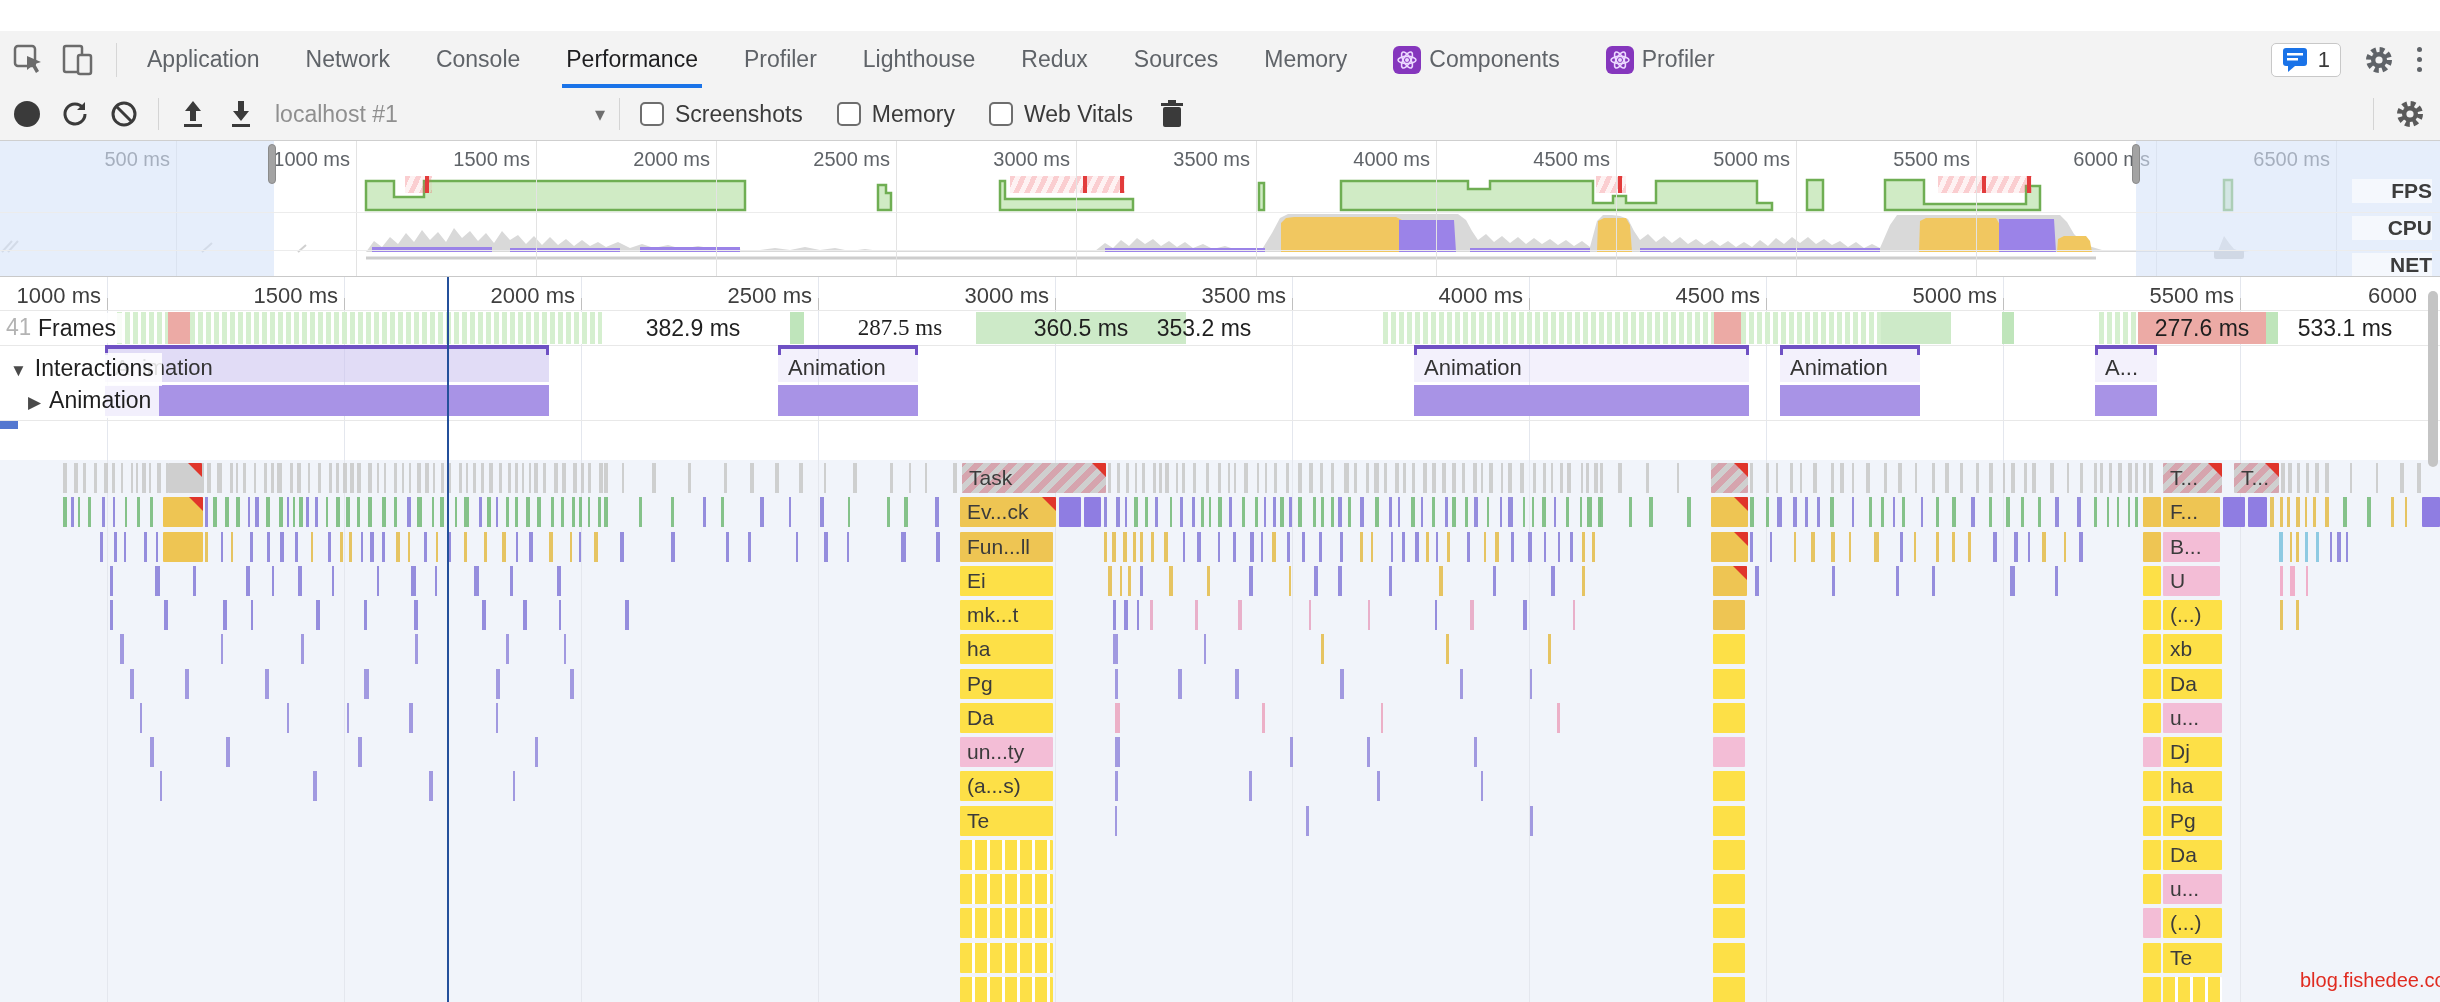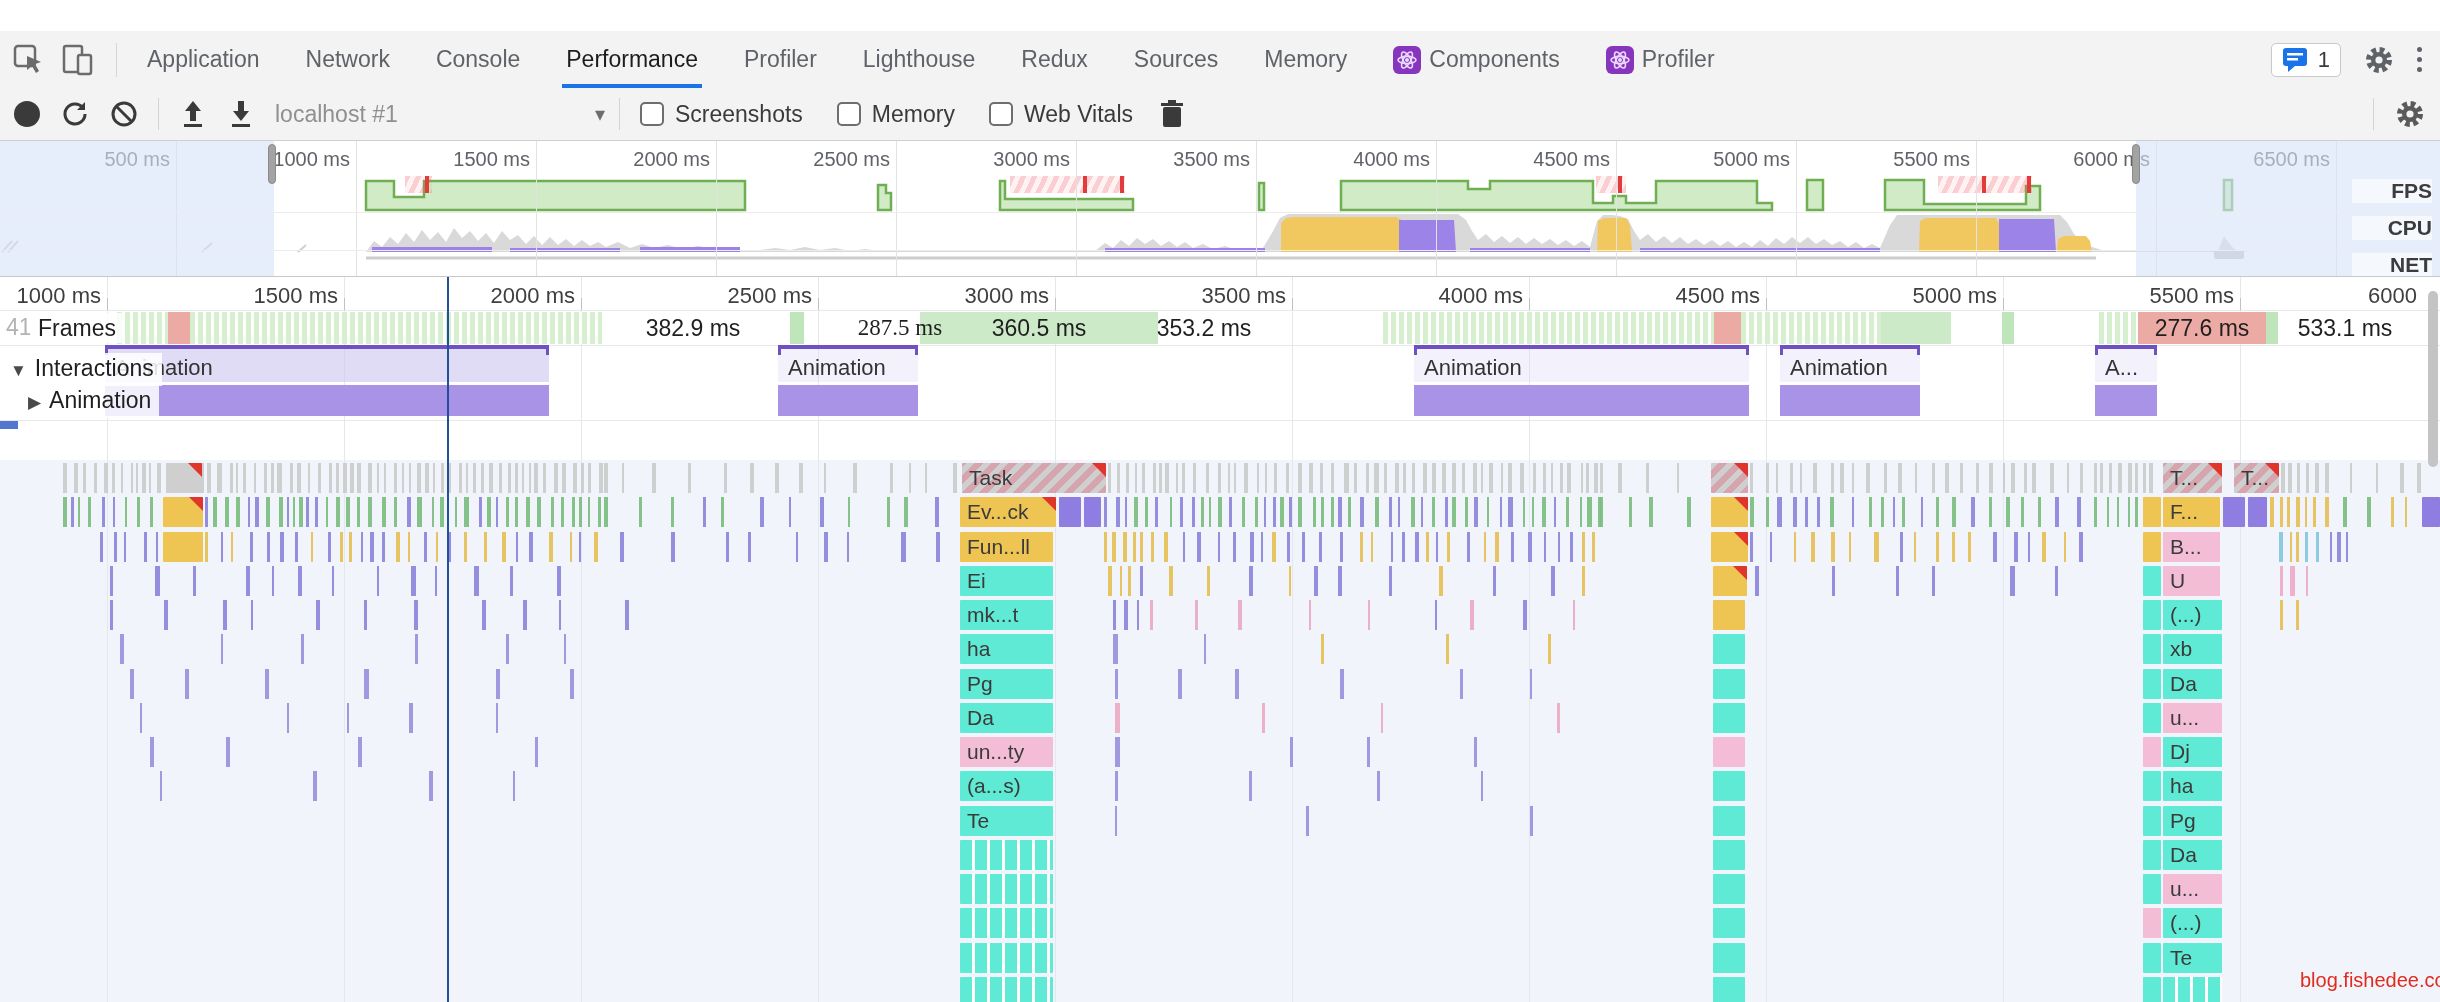--- a/index.html
+++ b/index.html
@@ -82,21 +82,21 @@
   .ix-bar{position:absolute;top:68px;height:37px;border-top:4px solid #6f51c4;box-sizing:border-box;
     background:rgba(222,216,246,.35);font-size:22px;color:#333;padding:6px 0 0 10px;overflow:hidden;white-space:nowrap;z-index:10;}
   .ix-bar.hi{background:rgba(205,196,240,.6);}
   .ix-bar::before,.ix-bar::after{content:'';position:absolute;top:-4px;width:3px;height:10px;background:#6f51c4;}
   .ix-bar::before{left:0;} .ix-bar::after{right:0;}
   .anim-bar{position:absolute;top:108px;height:31px;background:#a893e6;z-index:10;}
   .blue-chip{position:absolute;left:0;top:144px;width:18px;height:8px;background:#5377d0;z-index:10;}
 
   .fb{position:absolute;height:30px;box-sizing:border-box;overflow:hidden;font-size:21px;line-height:30px;
     color:#3b3b3b;padding-left:7px;white-space:nowrap;z-index:10;border-radius:1px;}
-  .fb-g{background:#cfcfcf;} .fb-y{background:#eec553;} .fb-l{background:#5eead4;}
+  .fb-g{background:#cfcfcf;} .fb-y{background:#eec553;} .fb-l{background:#fde047;}
   .fb-p{background:#f3bdd6;} .fb-v{background:#8f7de2;}
   .fb-h::before{content:'';position:absolute;left:0;top:0;right:0;bottom:0;
     background:repeating-linear-gradient(-45deg,rgba(225,95,120,.38) 0 6px,transparent 6px 12px);}
   .fb-t::after{content:'';position:absolute;top:0;right:0;width:0;height:0;
     border-left:14px solid transparent;border-top:14px solid #e0352b;}
   .fb-s{background-image:repeating-linear-gradient(90deg,transparent 0 12px,#ffffff 12px 15px);}
   .fb .lbl{position:relative;z-index:2;}
   .stripe{position:absolute;height:30px;z-index:9;opacity:.92;}
 
   .playhead{position:absolute;top:0;width:2px;height:725px;background:#24509b;z-index:50;}
@@ -372,21 +372,21 @@
     <div class="hline" style="top:68px"></div>
     <div class="hline" style="top:143px"></div>
 
     <div id="frames">
         <div class="fr-striped" style="left: 117px; width: 51px;"></div>
         <div class="fr-red" style="left: 168px; width: 22px;"></div>
         <div class="fr-striped" style="left: 190px; width: 412px;"></div>
         <div class="fr-time" style="left: 613px; width: 160px;">382.9 ms</div>
         <div class="fr-bar" style="left: 790px; width: 14px;"></div>
         <div class="fr-time" style="left: 820px; width: 160px; font-family: Liberation Serif, serif;">287.5 ms</div>
-        <div class="fr-green" style="left: 920px; width: 238px;">360.5 ms</div>
+        <div class="fr-green" style="left: 976px; width: 210px;">360.5 ms</div>
         <div class="fr-time" style="left: 1124px; width: 160px;">353.2 ms</div>
         <div class="fr-striped" style="left: 1383px; width: 331px;"></div>
         <div class="fr-red" style="left: 1714px; width: 27px;"></div>
         <div class="fr-striped" style="left: 1741px; width: 140px;"></div>
         <div class="fr-green" style="left: 1881px; width: 70px;"></div>
         <div class="fr-bar" style="left: 2002px; width: 12px;"></div>
         <div class="fr-striped" style="left: 2099px; width: 39px;"></div>
         <div class="fr-red" style="left: 2138px; width: 128px;">277.6 ms</div>
         <div class="fr-bar" style="left: 2266px; width: 12px;"></div>
         <div class="fr-time" style="left: 2265px; width: 160px;">533.1 ms</div>

